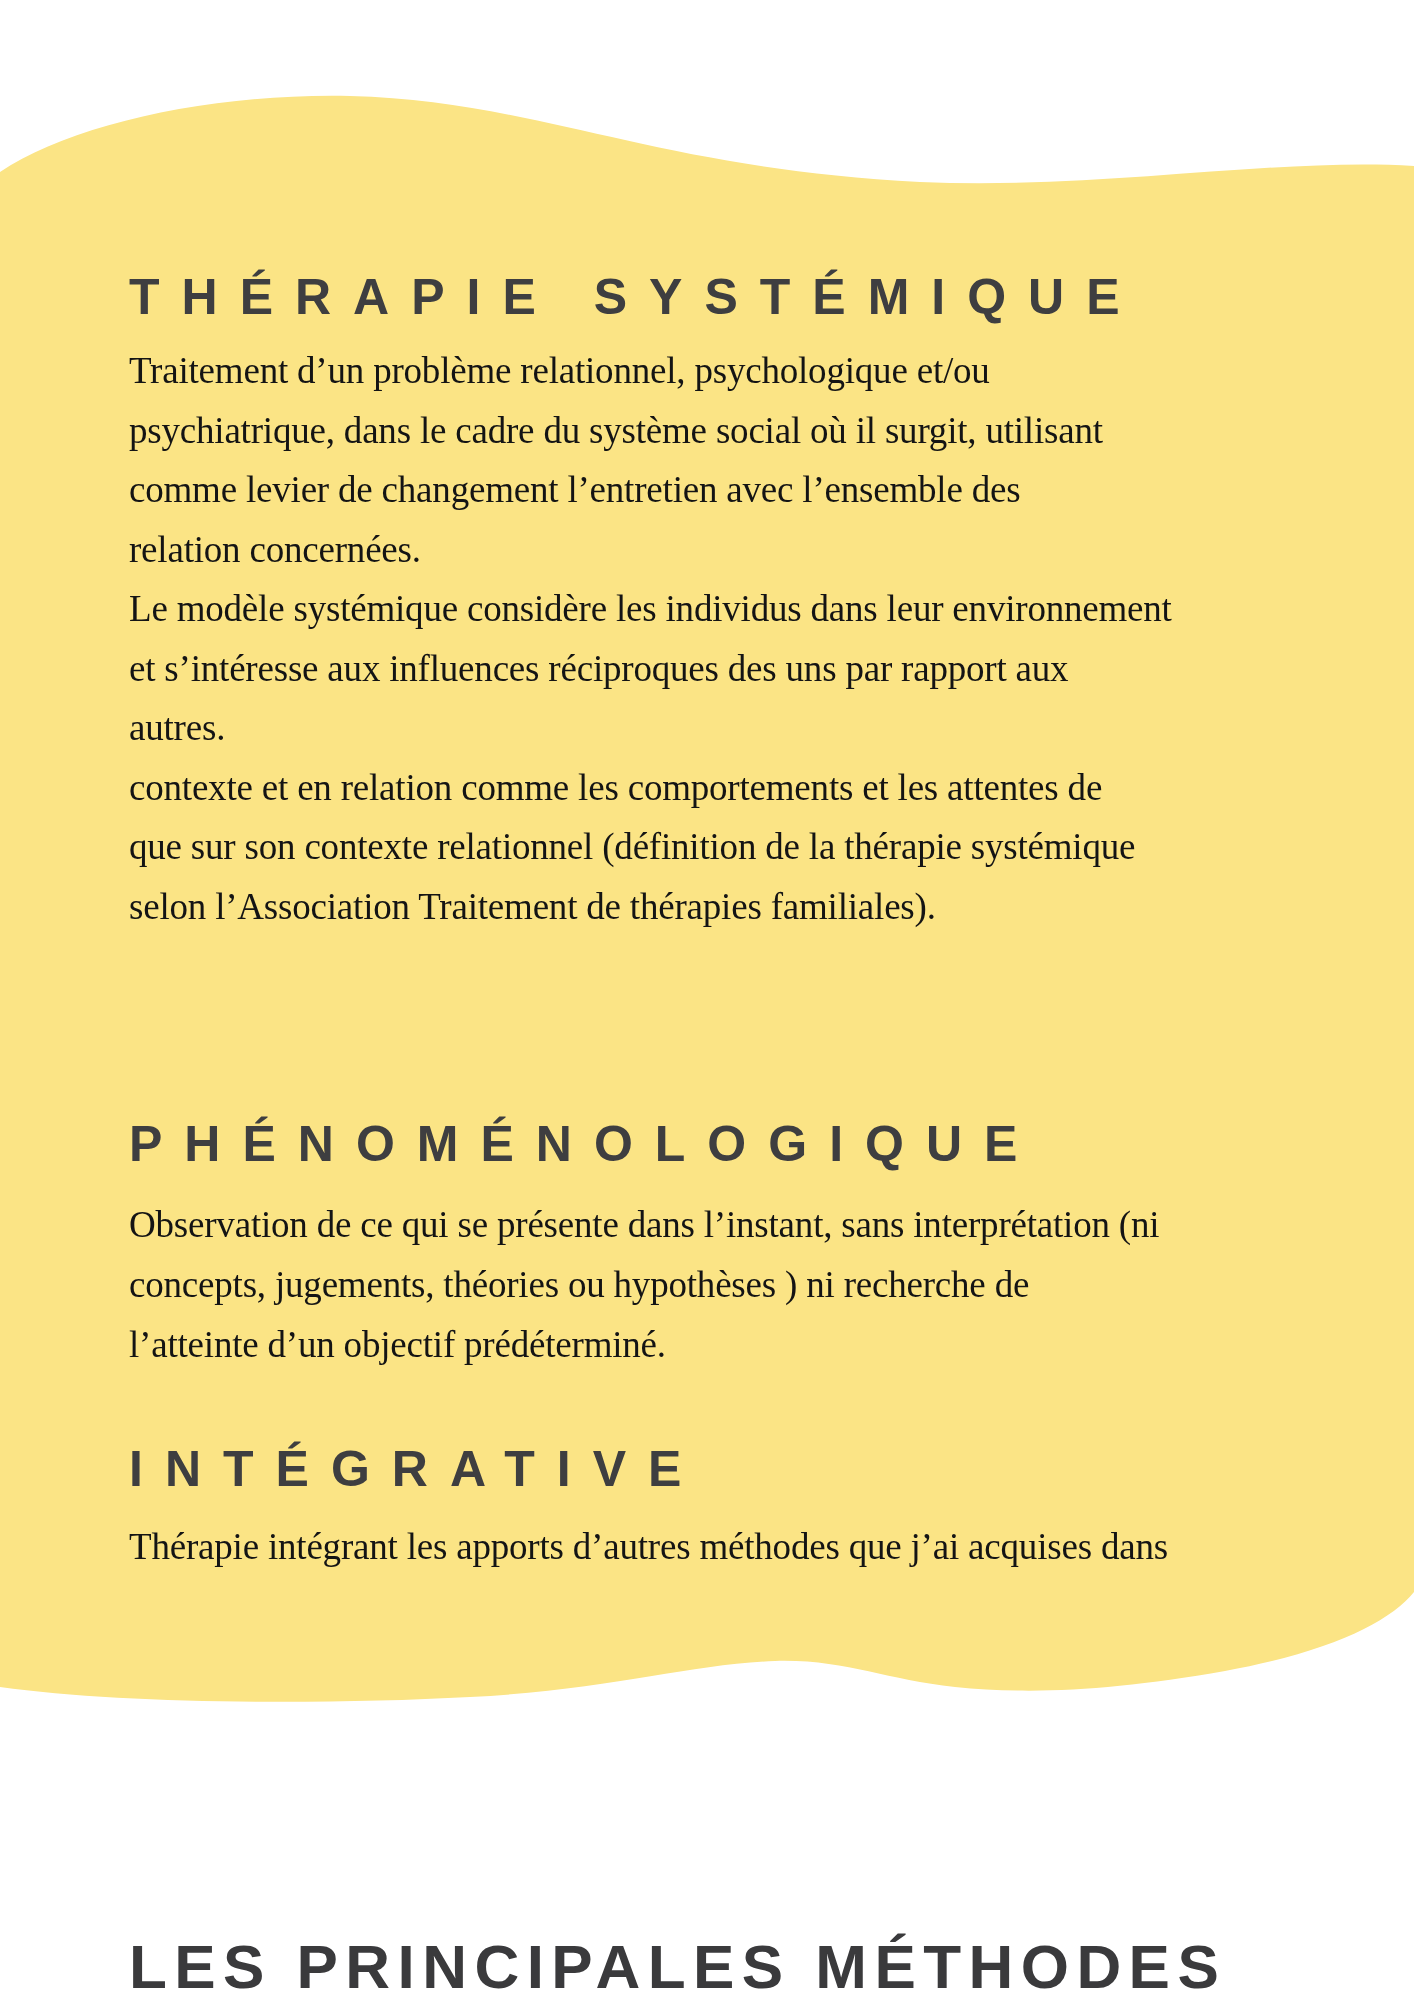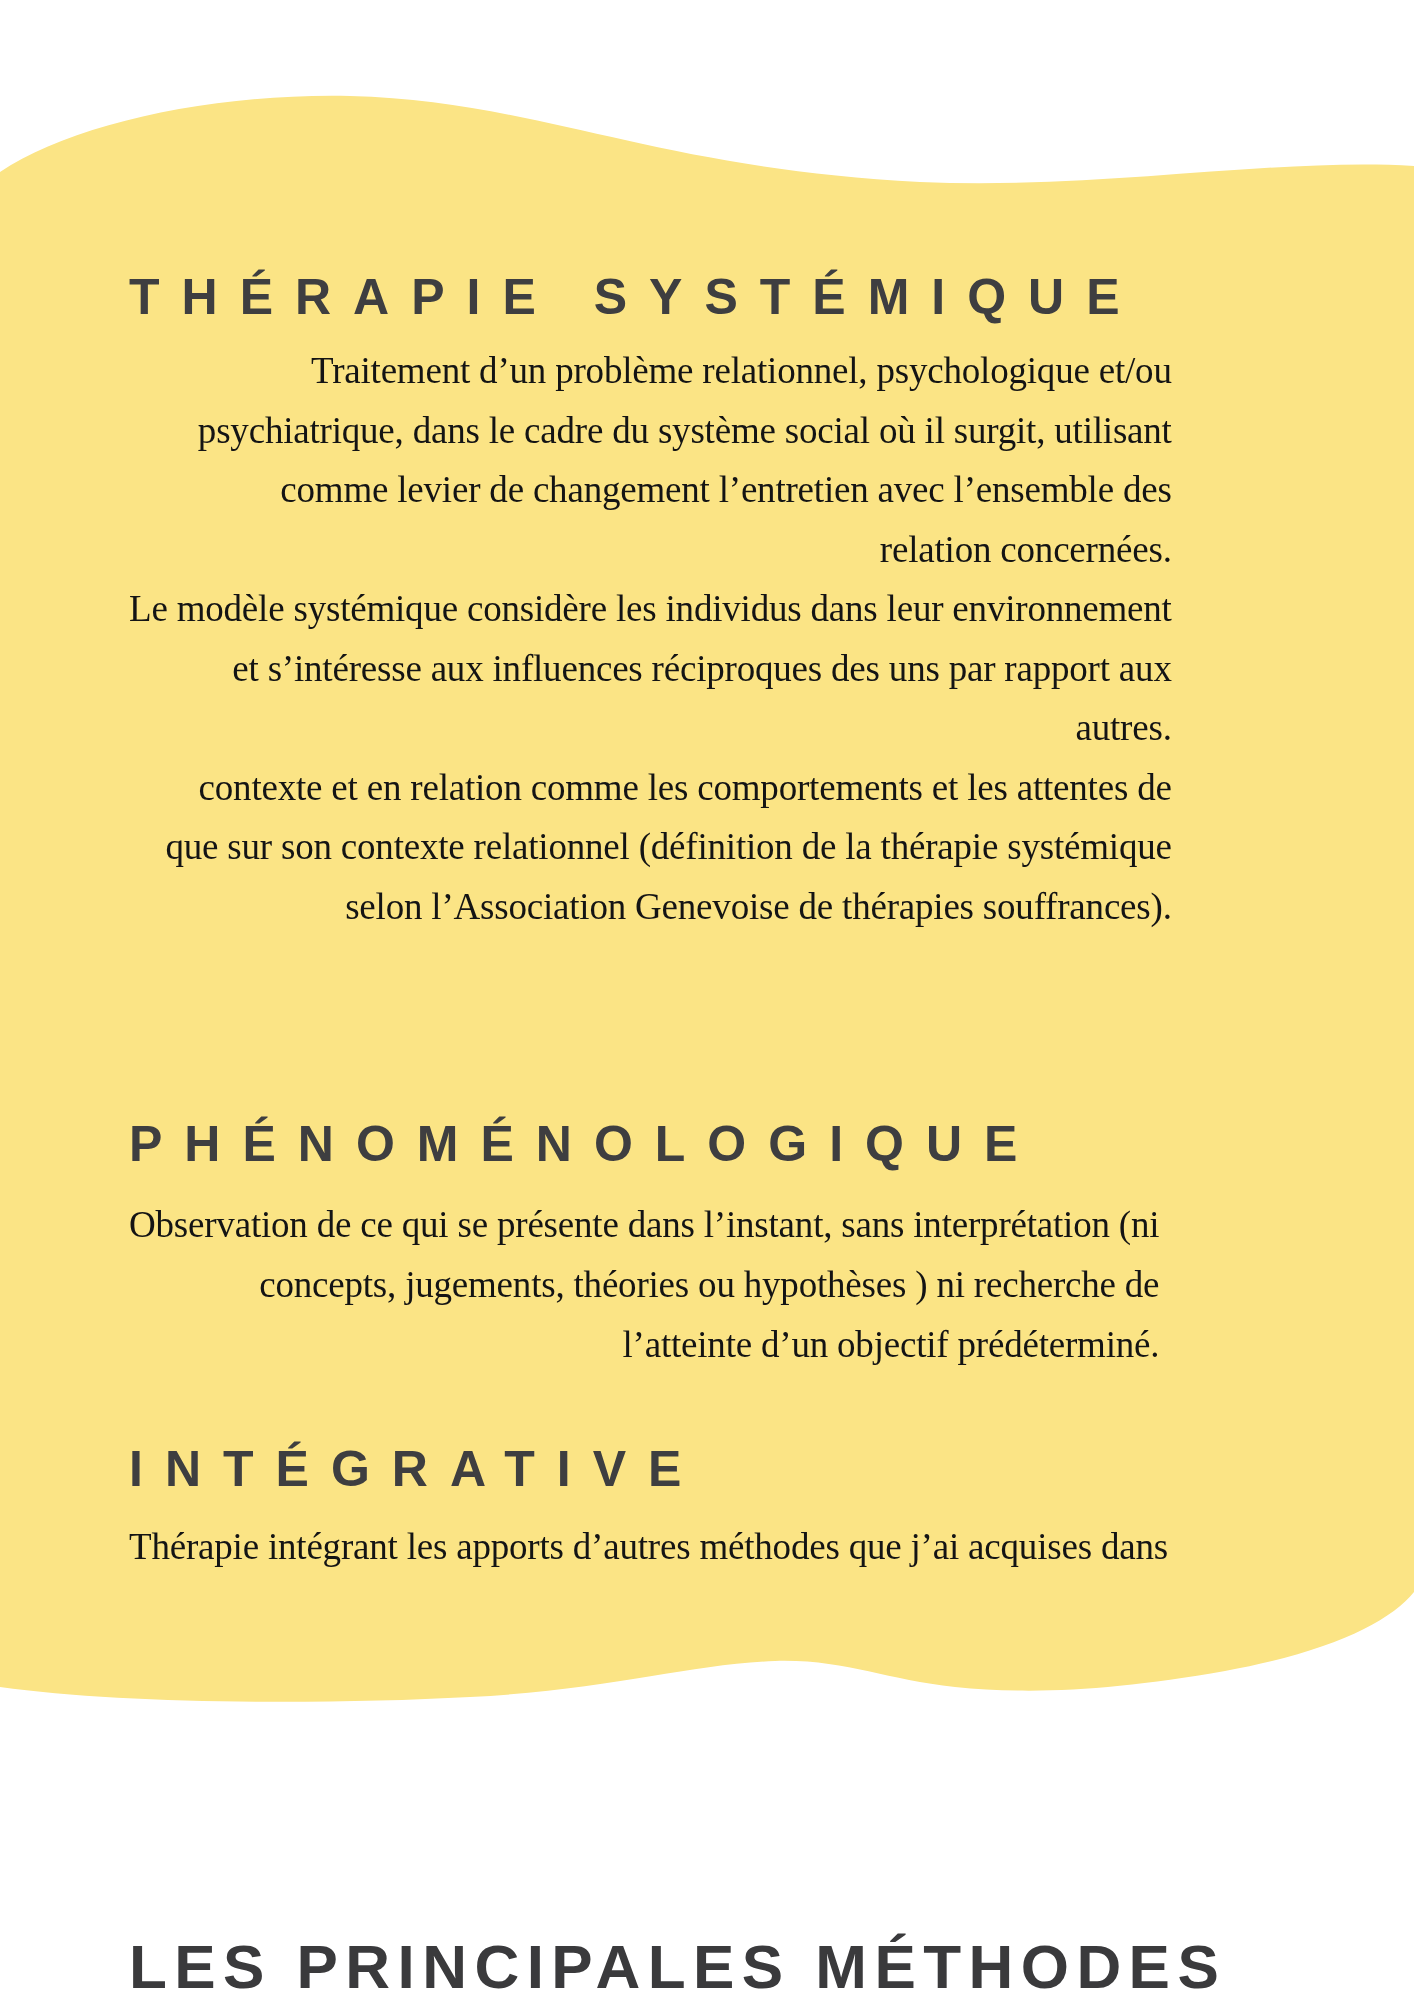--- a/index.html
+++ b/index.html
@@ -36,21 +36,21 @@
     color:var(--heading);
     white-space:nowrap;
   }
   .para{
     color:var(--body-text);
     font-size:37px;
     line-height:60px;
     letter-spacing:-0.2px;
   }
   .para-1{ line-height:59.5px; }
-  .para .line{ white-space:nowrap;text-align:right; }
+  .para .line{ white-space:nowrap; }
   .footer-heading{
     font-family:"Liberation Sans", sans-serif;
     font-weight:bold;
     font-size:62px;
     line-height:77px;
     letter-spacing:0.12em;
     color:var(--footer-heading);
     white-space:nowrap;
   }
   .h1{ top:253px; }
@@ -86,21 +86,21 @@
   <div class="abs para para-1 p1">
     <div class="line">Traitement d’un problème relationnel, psychologique et/ou</div>
     <div class="line">psychiatrique, dans le cadre du système social où il surgit, utilisant</div>
     <div class="line">comme levier de changement l’entretien avec l’ensemble des</div>
     <div class="line">relation concernées.</div>
     <div class="line">Le modèle systémique considère les individus dans leur environnement</div>
     <div class="line">et s’intéresse aux influences réciproques des uns par rapport aux</div>
     <div class="line">autres.</div>
     <div class="line">contexte et en relation comme les comportements et les attentes de</div>
     <div class="line">que sur son contexte relationnel (définition de la thérapie systémique</div>
-    <div class="line">selon l’Association Genevoise de thérapies souffrances).</div>
+    <div class="line">selon l’Association Traitement de thérapies familiales).</div>
   </div>
 
   <h2 class="abs sec-heading h2">PHÉNOMÉNOLOGIQUE</h2>
 
   <div class="abs para p2">
     <div class="line">Observation de ce qui se présente dans l’instant, sans interprétation (ni</div>
     <div class="line">concepts, jugements, théories ou hypothèses ) ni recherche de</div>
     <div class="line">l’atteinte d’un objectif prédéterminé.</div>
   </div>
 

